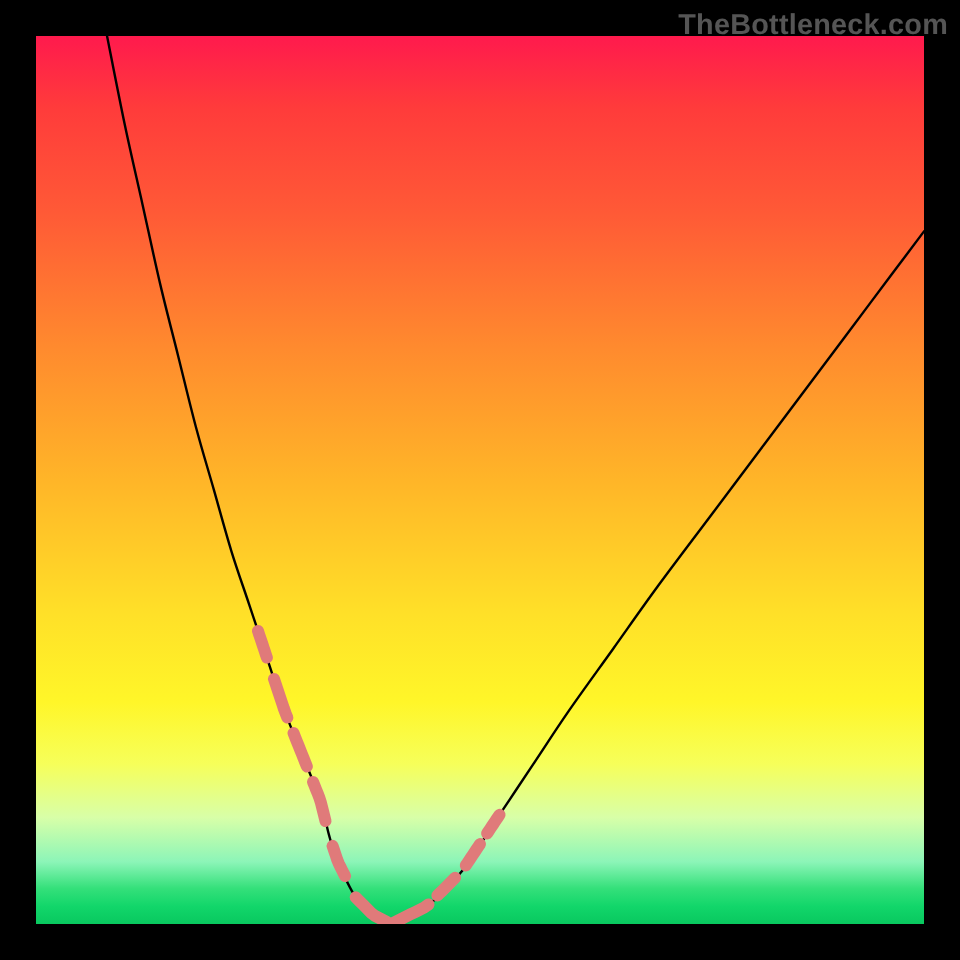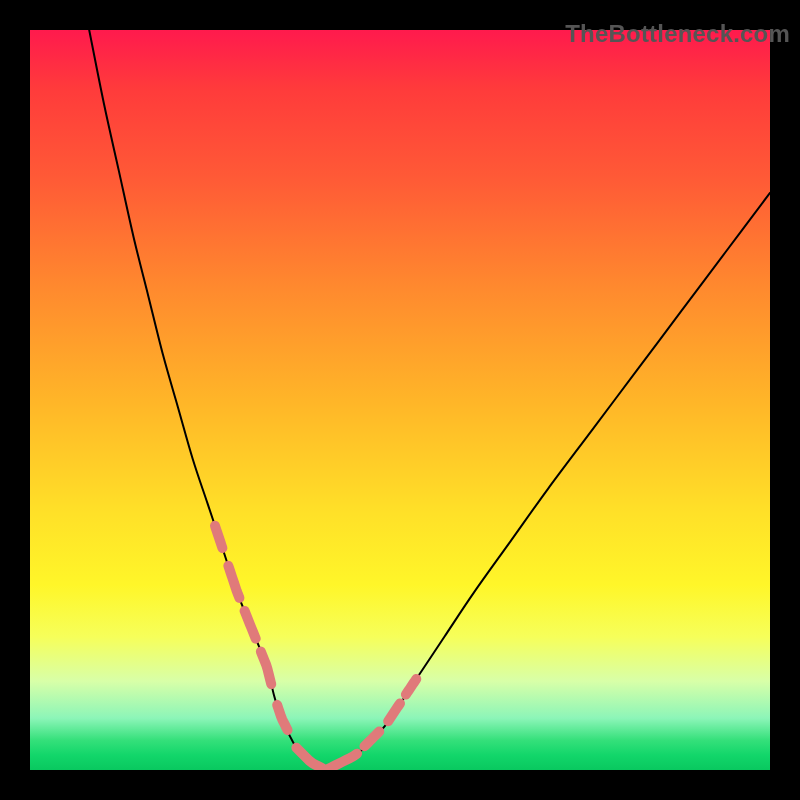--- a/index.html
+++ b/index.html
@@ -11,21 +11,21 @@
     font-family: Arial, Helvetica, sans-serif;
   }
   .frame {
     position: relative;
     width: 800px;
     height: 800px;
     background: #000;
   }
   .watermark {
     position: absolute;
-    top: 20px;
+    top: 7px;
     right: 10px;
     color: #555;
     font-size: 24px;
     font-weight: bold;
     letter-spacing: 0.2px;
     z-index: 50;
   }
   .plot-area {
     position: absolute;
     left: 30px;

